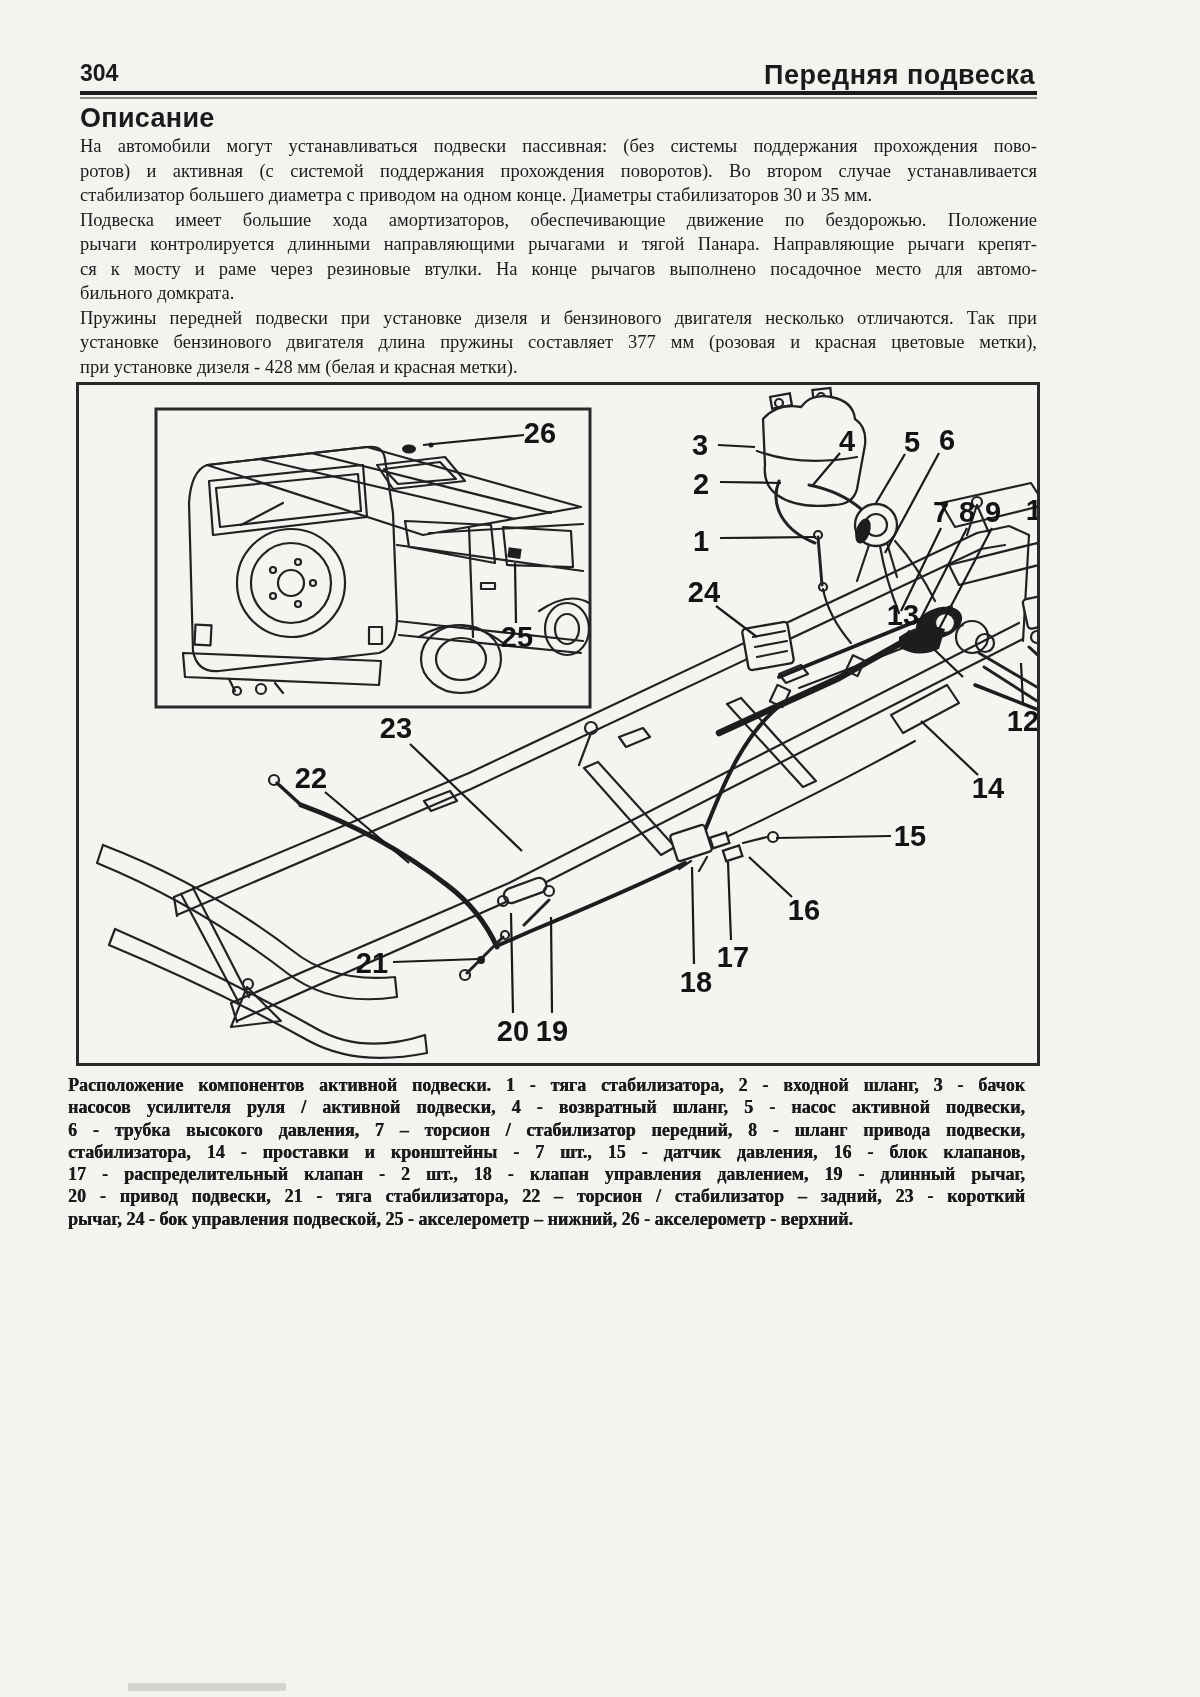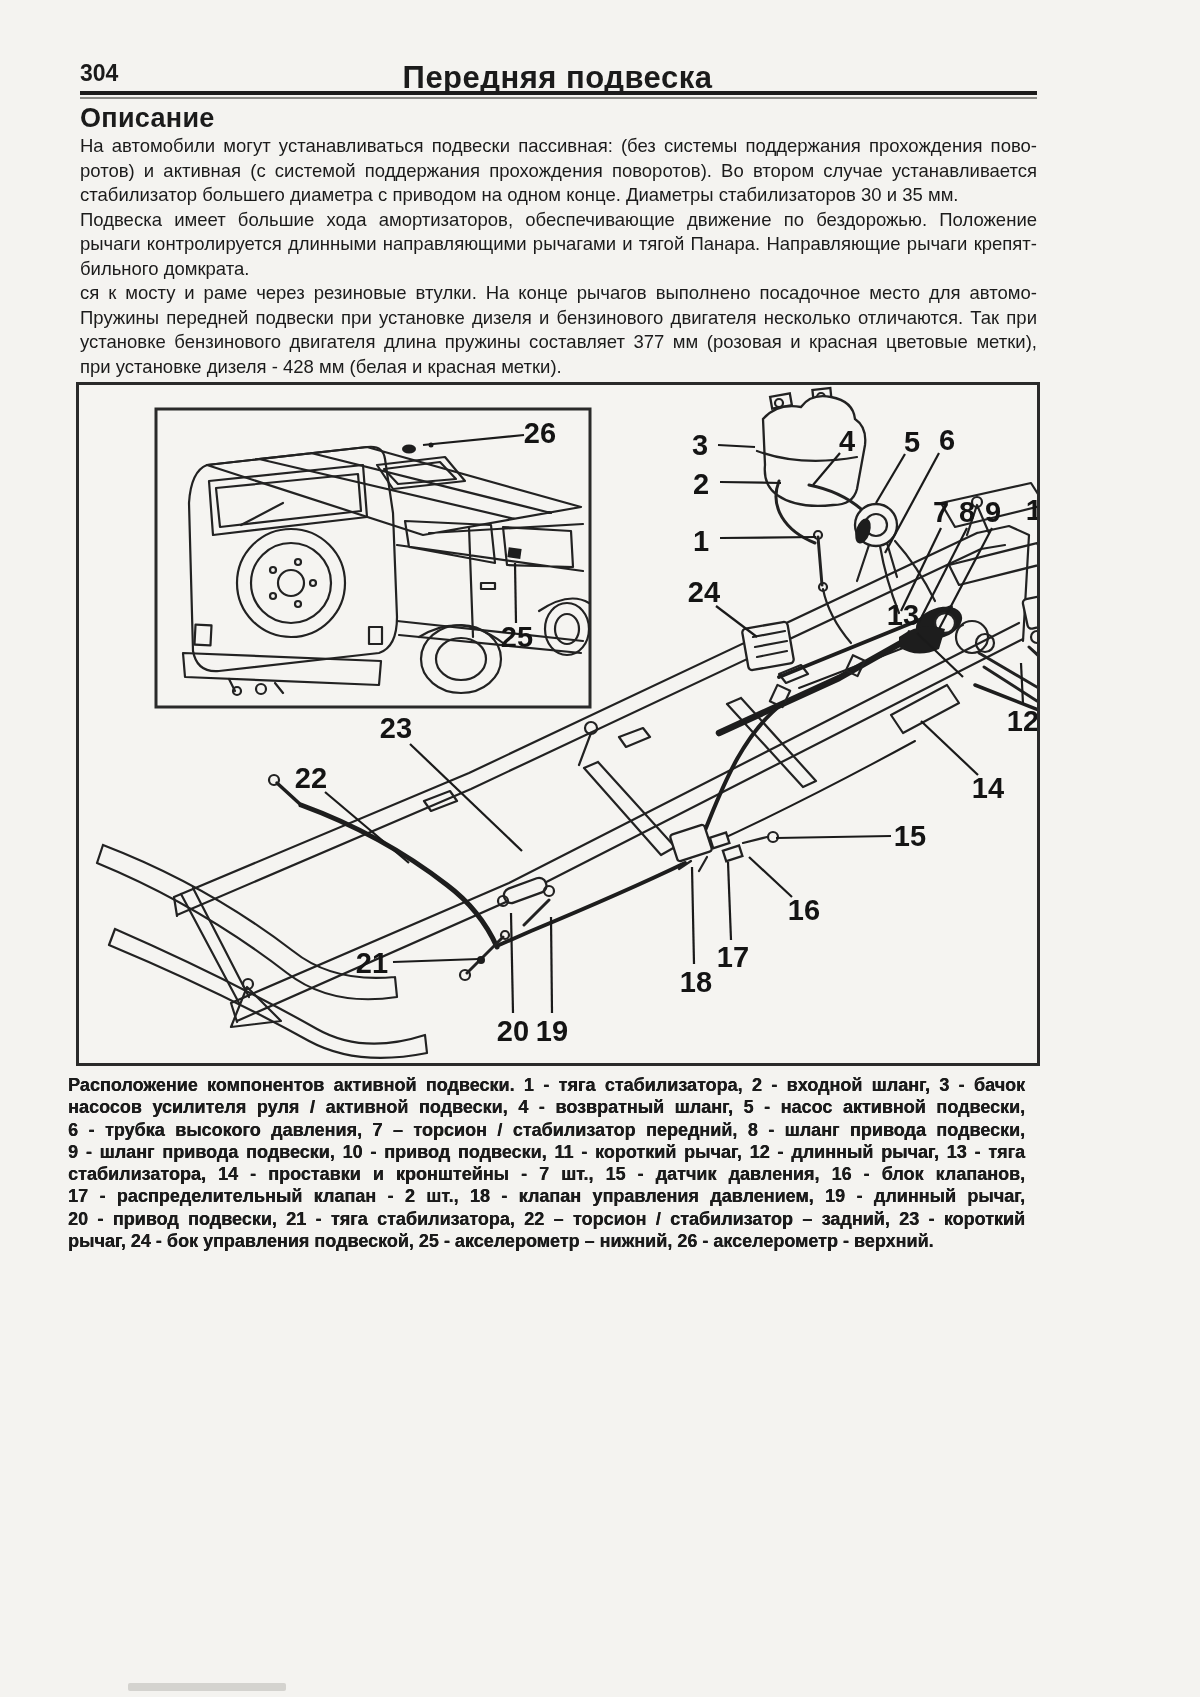--- a/index.html
+++ b/index.html
@@ -7,27 +7,27 @@
     width:1200px;height:1697px;
     background:#f4f3f0;
     font-family:"Liberation Sans","DejaVu Sans",sans-serif;
     color:#1b1b1b;
     position:relative;
     overflow:hidden;
   }
   .abs{position:absolute;}
   
   .page-num{left:80px;top:60px;font-size:23px;font-weight:bold;text-align:center;}
-  .hdr-title{left:80px;top:60px;width:955px;text-align:center;font-size:31px;font-weight:bold;letter-spacing:.5px;}
+  .hdr-title{left:80px;top:60px;width:955px;text-align:right;font-size:27px;font-weight:bold;letter-spacing:.5px;}
   .rule1{left:80px;top:91px;width:957px;height:4px;background:#1c1c1c;}
   .rule2{left:80px;top:97px;width:957px;height:2px;background:#8a8a86;}
   .sec-title{left:80px;top:103px;font-size:27px;font-weight:bold;letter-spacing:.3px;text-align:right;}
   
   .bodytext{left:80px;top:134px;width:957px;font-size:18.5px;line-height:24.5px;}
-  .tline{text-align:justify;text-align-last:justify;white-space:normal;}
+  .tline{text-align:justify;text-align-last:justify;white-space:normal;font-family:Liberation Serif, serif;}
   .tline.tlast{text-align-last:left;}
   
   .figure-box{left:76px;top:382px;width:964px;height:684px;border:3px solid #2a2a2a;box-sizing:border-box;background:#f5f4f1;}
   .figure-box svg{display:block;}
   
   .caption{left:68px;top:1074px;width:957px;font-size:18px;line-height:22.3px;font-weight:bold;}
   .caption .tline{text-shadow:.35px 0 0 #111;}
   .smudge{left:128px;top:1683px;width:158px;height:8px;background:#b9b8b4;opacity:.55;border-radius:2px;}
   
   .ln{stroke:#222;fill:none;stroke-width:2.2;stroke-linecap:round;stroke-linejoin:round;}
@@ -49,22 +49,22 @@
 
 <div class="abs bodytext">
   <div>
       <div class="tline">На автомобили могут устанавливаться подвески пассивная: (без системы поддержания прохождения пово-</div>
       <div class="tline">ротов) и активная (с системой поддержания прохождения поворотов). Во втором случае устанавливается</div>
       <div class="tline tlast">стабилизатор большего диаметра с приводом на одном конце. Диаметры стабилизаторов 30 и 35 мм.</div>
     </div>
   <div>
       <div class="tline">Подвеска имеет большие хода амортизаторов, обеспечивающие движение по бездорожью. Положение</div>
       <div class="tline">рычаги контролируется длинными направляющими рычагами и тягой Панара. Направляющие рычаги крепят-</div>
+      <div class="tline">ся к мосту и раме через резиновые втулки. На конце рычагов выполнено посадочное место для автомо-</div>
       <div class="tline tlast">бильного домкрата.</div>
-      <div class="tline">ся к мосту и раме через резиновые втулки. На конце рычагов выполнено посадочное место для автомо-</div>
     </div>
   <div>
       <div class="tline">Пружины передней подвески при установке дизеля и бензинового двигателя несколько отличаются. Так при</div>
       <div class="tline">установке бензинового двигателя длина пружины составляет 377 мм (розовая и красная цветовые метки),</div>
       <div class="tline tlast">при установке дизеля - 428 мм (белая и красная метки).</div>
     </div>
 </div>
 
 <div class="abs figure-box">
 <svg width="958" height="678" viewBox="0 0 958 678">
@@ -262,19 +262,18 @@
         <line x1="445" y1="50" x2="344" y2="60" class="co-l"></line>
         <text x="461" y="48" text-anchor="middle" dominant-baseline="central" class="co">26</text>
       </g>
 </svg>
 </div>
 
 <div class="abs caption">
     <div class="tline">Расположение компонентов активной подвески. 1 - тяга стабилизатора, 2 - входной шланг, 3 - бачок</div>
     <div class="tline">насосов усилителя руля / активной подвески, 4 - возвратный шланг, 5 - насос активной подвески,</div>
     <div class="tline">6 - трубка высокого давления, 7 – торсион / стабилизатор передний, 8 - шланг привода подвески,</div>
-    <div class="tline">9 - шланг привода подвески, 10 - привод подвески, 11 - короткий рычаг, 12 - длинный рычаг, 13 - тяга</div>
     <div class="tline">стабилизатора, 14 - проставки и кронштейны - 7 шт., 15 - датчик давления, 16 - блок клапанов,</div>
     <div class="tline">17 - распределительный клапан - 2 шт., 18 - клапан управления давлением, 19 - длинный рычаг,</div>
     <div class="tline">20 - привод подвески, 21 - тяга стабилизатора, 22 – торсион / стабилизатор – задний, 23 - короткий</div>
     <div class="tline tlast">рычаг, 24 - бок управления подвеской, 25 - акселерометр – нижний, 26 - акселерометр - верхний.</div>
   </div>
 <div class="abs smudge"></div>
 
 </body></html>

